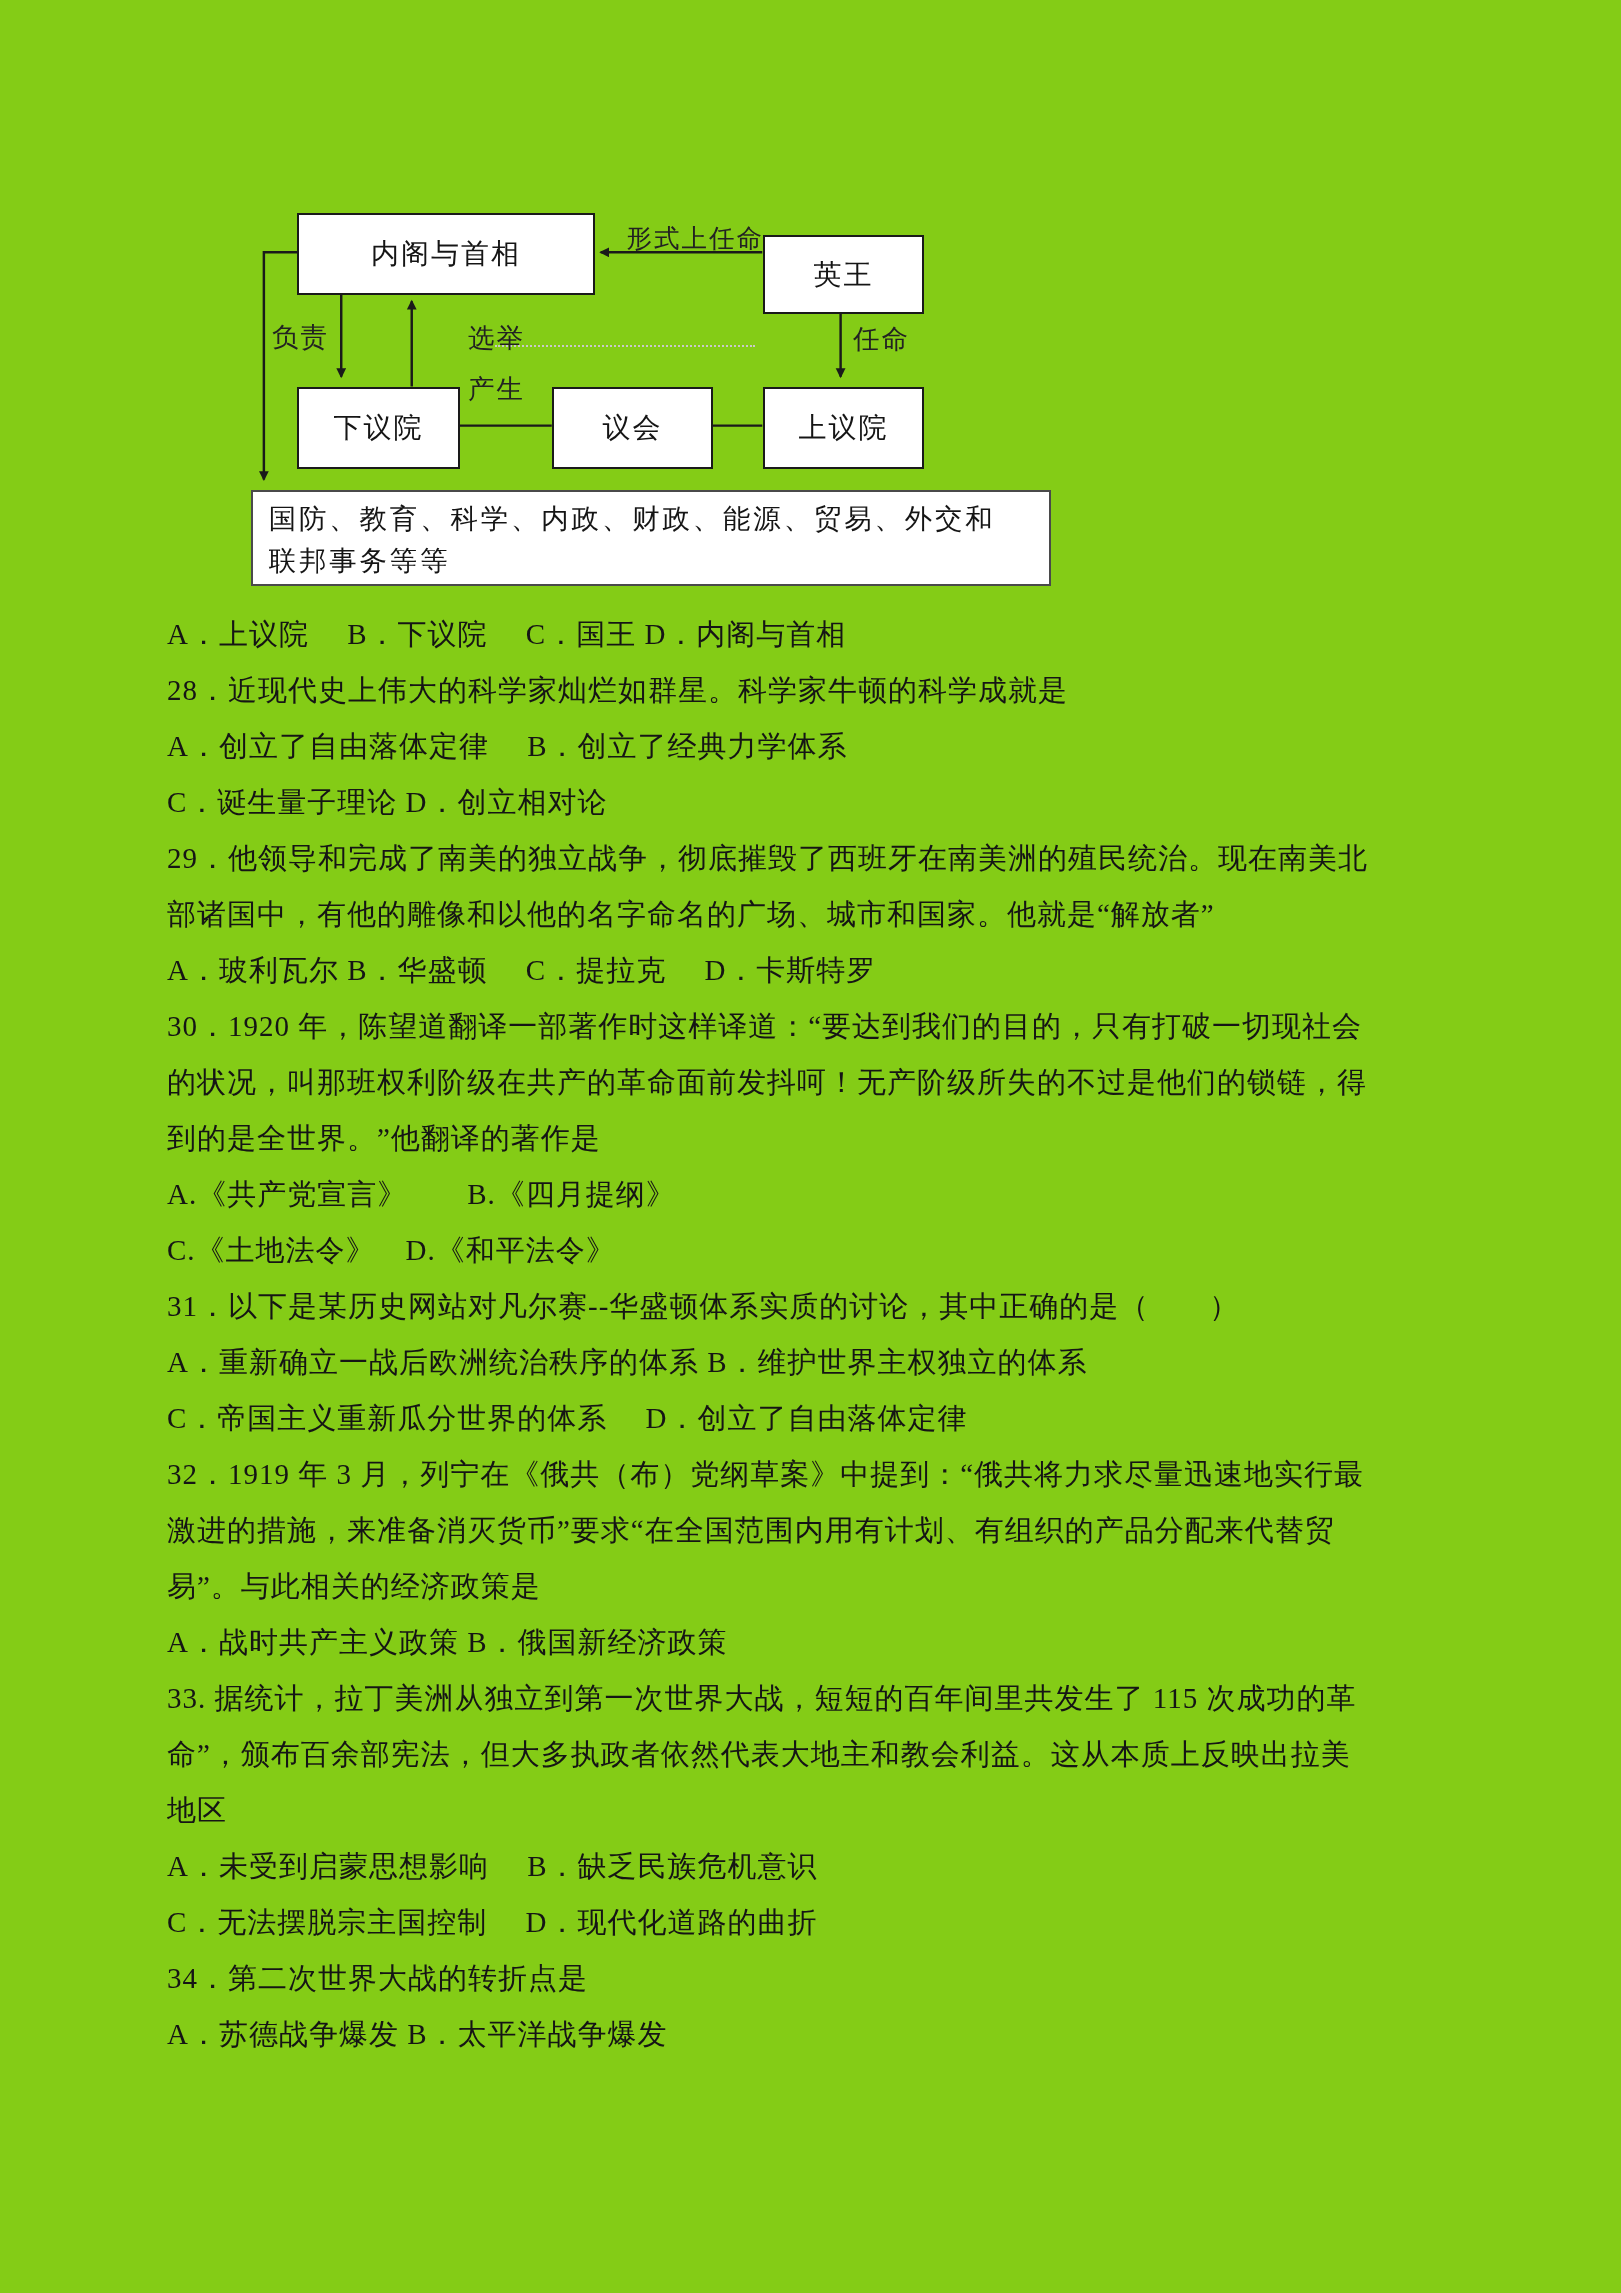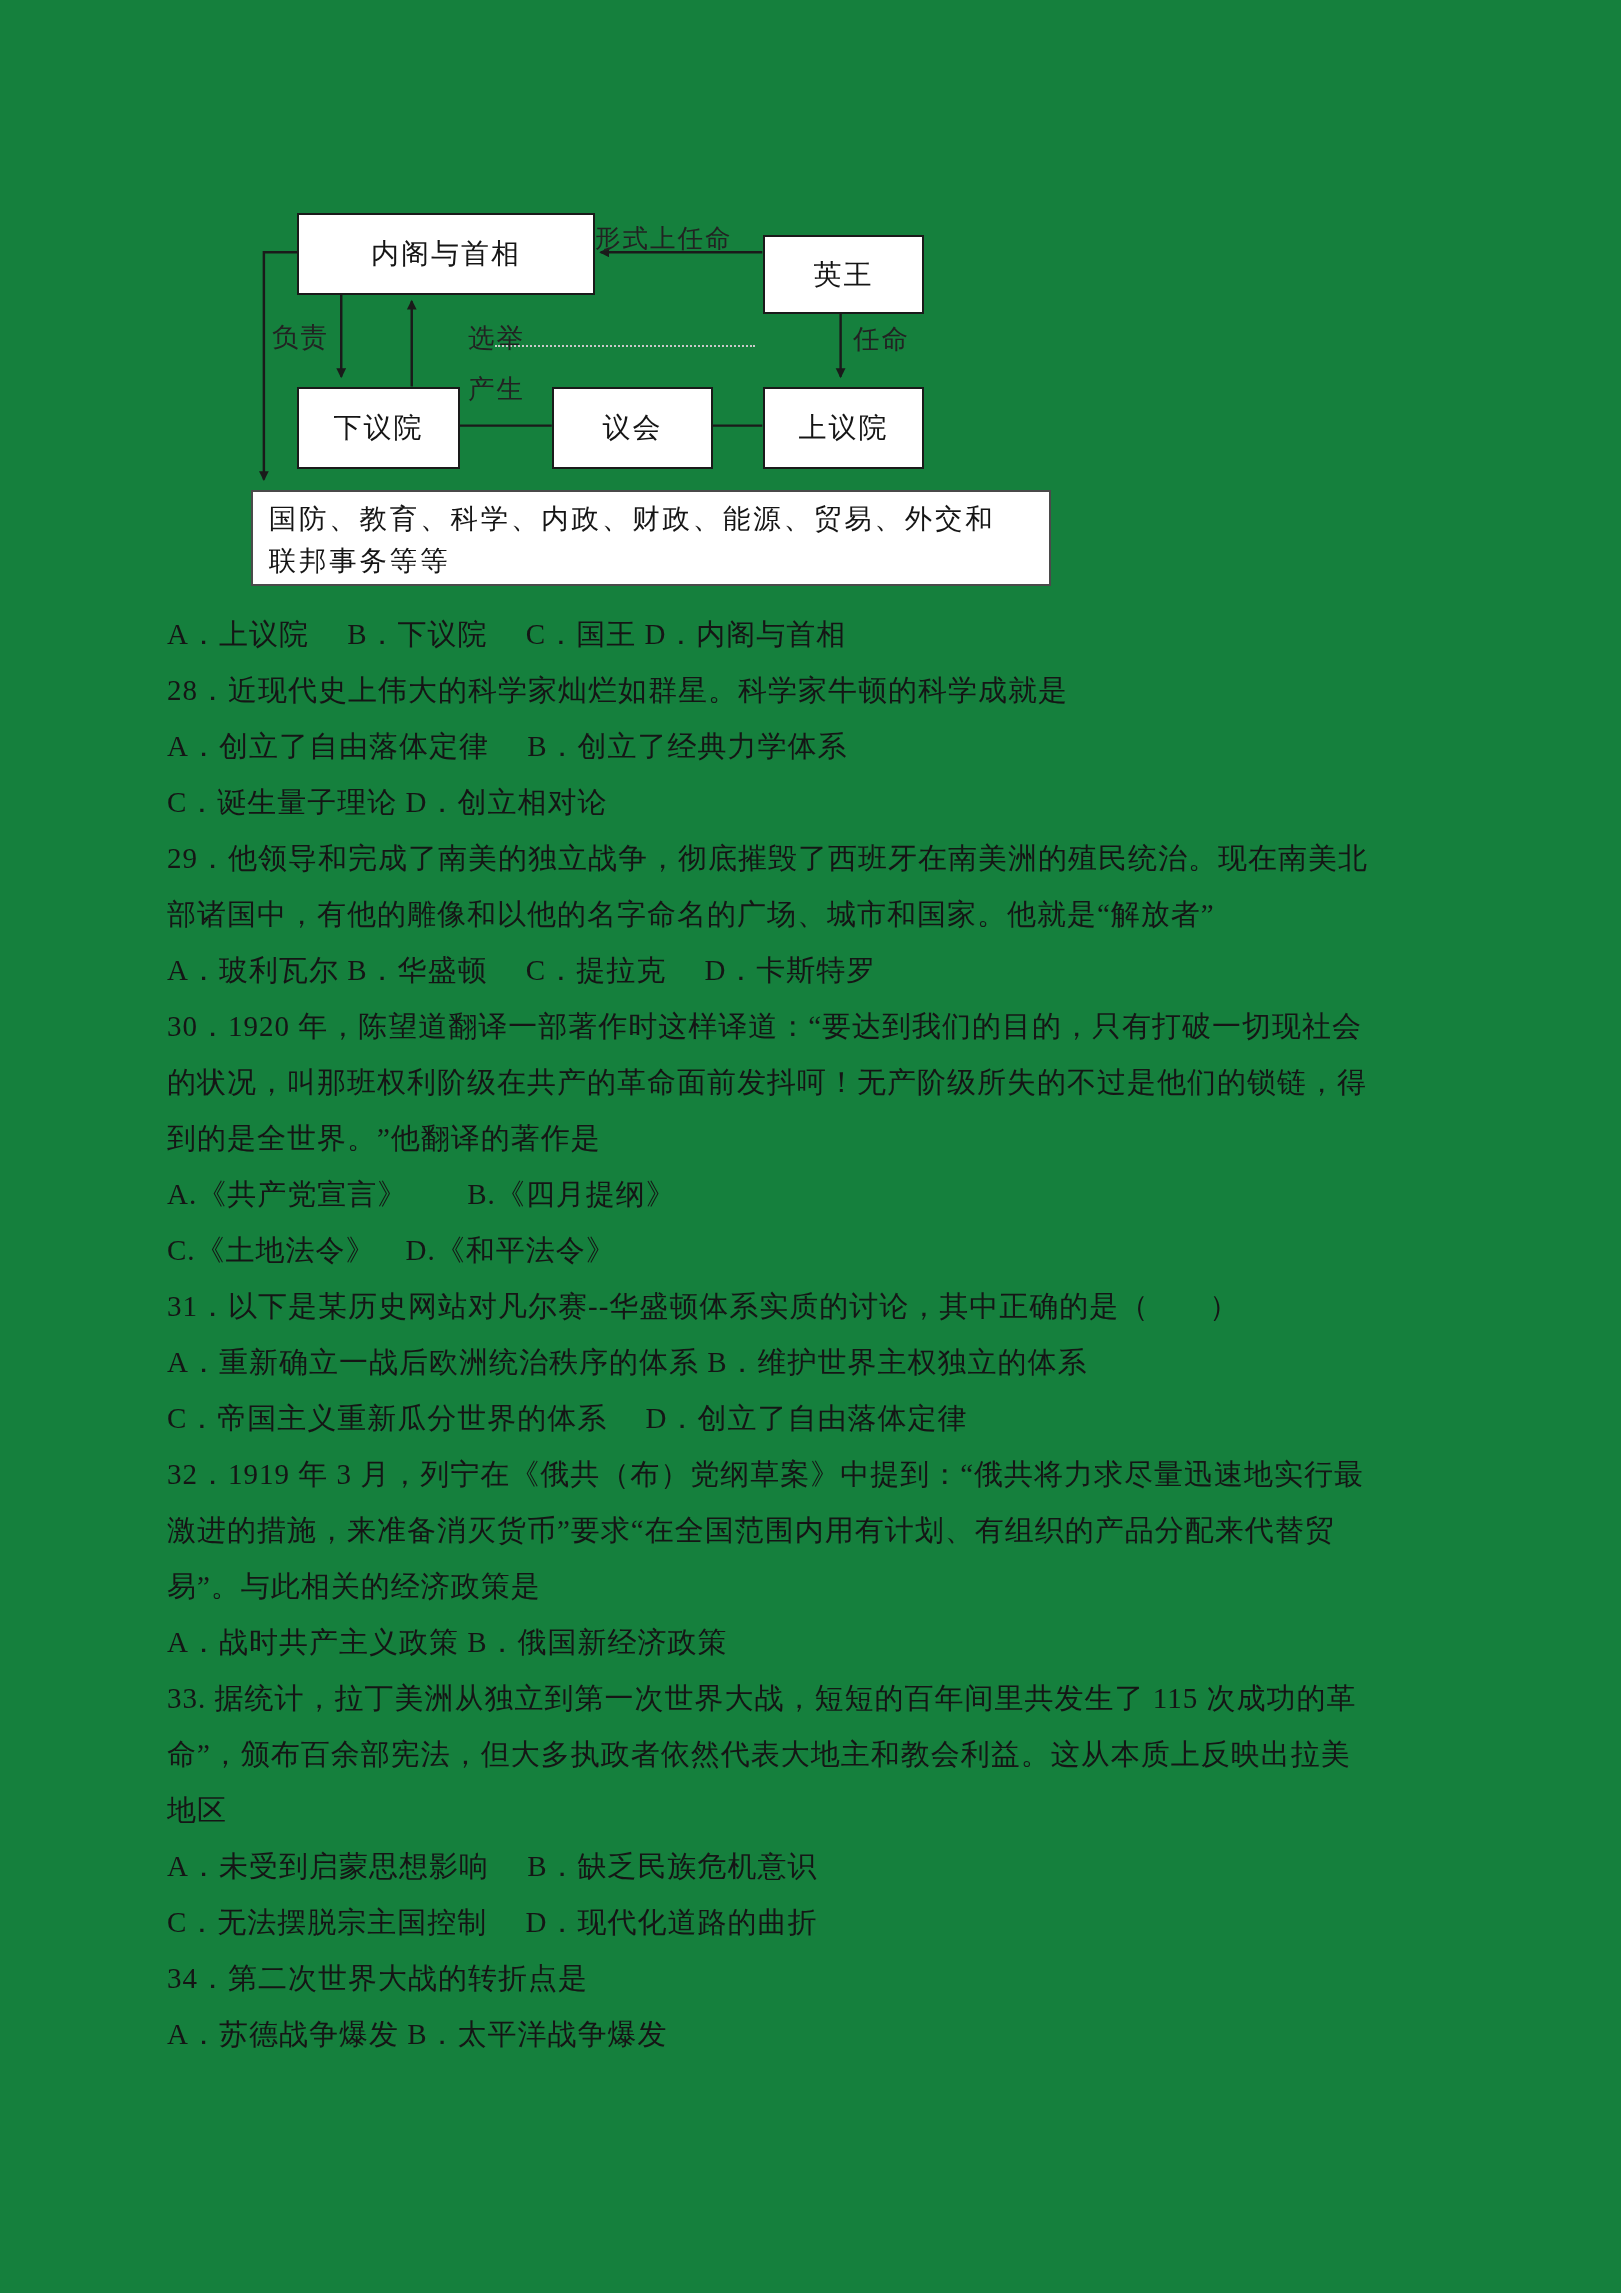--- a/index.html
+++ b/index.html
@@ -2,21 +2,21 @@
 <html><head>
 <meta charset="utf-8">
 <style>
   html,body{margin:0;padding:0;}
   body{background:#e8e8e8;}
   .page{
     position:relative;
     width:1621px;
     height:2294px;
     margin:0 auto;
-    background:#15803d;
+    background:#84cc16;
     color:#111;
     font-family:"Liberation Serif","DejaVu Serif",serif;
     overflow:hidden;
   }
   
   .diagram{
     position:absolute;
     left:152px; top:127px;
     width:823px; height:470px;
   }
@@ -49,21 +49,21 @@
     letter-spacing:2.9px;
     text-align:left;
   }
   .dlabel{
     position:absolute;
     font-size:26.5px;
     color:#222;
     letter-spacing:2px;
     white-space:nowrap;
   }
-  .lbl-formal {left:443px; top:94px; width:169px; text-align:left; font-size:25.5px;}
+  .lbl-formal {left:443px; top:94px; width:169px; text-align:right; font-size:25.5px;}
   .lbl-resp   {left:120px; top:192px;}
   .lbl-elect  {left:272px; top:186px; line-height:51px; text-align:left;margin-left:44px;}
   .lbl-appoint{left:701px; top:194px;}
   .scan-dots{
     position:absolute;
     left:343px; top:218px; width:260px; height:0;
     border-top:2px dotted #c9c9c9;
   }
   
   .questions{

